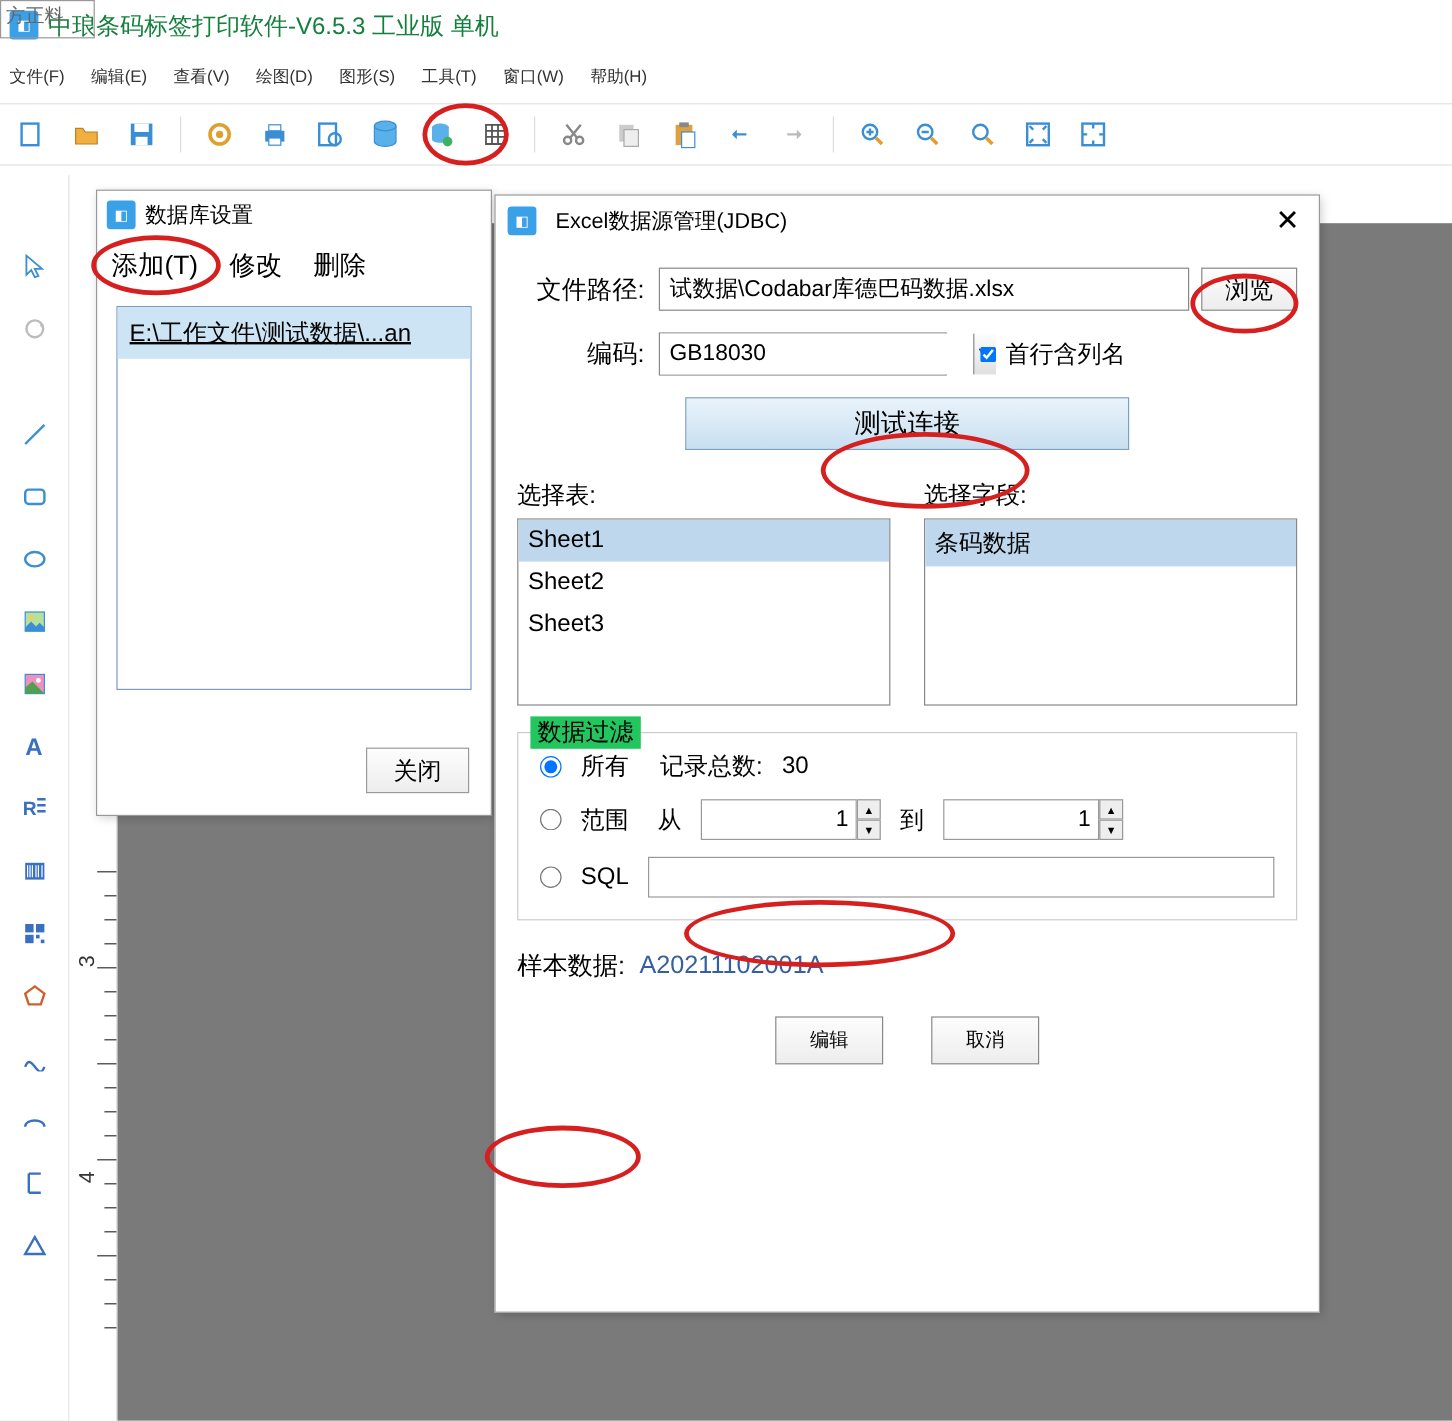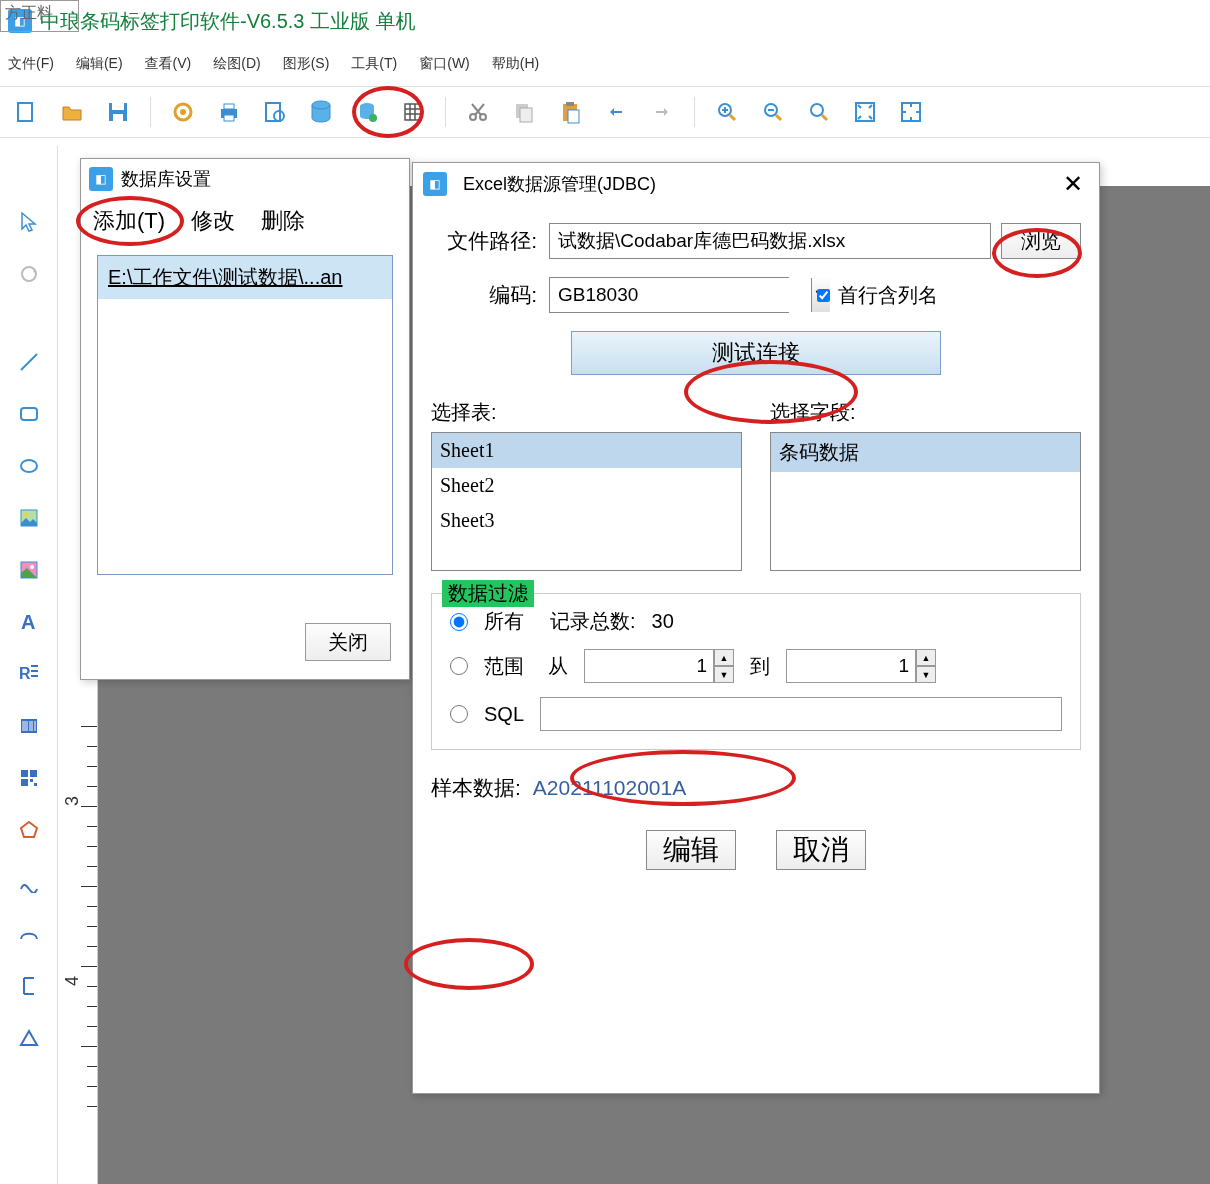--- a/index.html
+++ b/index.html
@@ -52,40 +52,40 @@
     .browse-btn { width: 80px; height: 36px; margin-left: 10px; border: 1px solid #888; background: linear-gradient(#fdfdfd,#ededed); font-size: 20px; cursor: pointer; }
     .combo { display: flex; align-items: center; border: 1px solid #888; height: 36px; width: 240px; }
     .combo input { border: none; flex: 1; height: 100%; padding: 0 8px; font-size: 19px; }
     .combo .arrow { width: 28px; height: 100%; display: flex; align-items: center; justify-content: center; border-left: 1px solid #888; background: linear-gradient(#fdfdfd,#e0e0e0); cursor: pointer; }
     .check-row { display: flex; align-items: center; gap: 8px; margin-left: 28px; font-size: 20px; }
     .test-btn { display: block; margin: 8px auto 24px; width: 370px; height: 44px; border: 1px solid #7aa0c8; background: linear-gradient(#eaf3fb,#c8dff0); font-size: 22px; cursor: pointer; }
     
     .two-lists { display: flex; gap: 28px; }
     .list-col { flex: 1; }
     .list-label { font-size: 20px; margin-bottom: 6px; }
-    .listbox { border: 1px solid #888; height: 139px; background: #fff; overflow: auto; font-family: Liberation Serif, serif; }
+    .listbox { border: 1px solid #888; height: 156px; background: #fff; overflow: auto; }
     .listbox .li { padding: 6px 8px; font-size: 20px; cursor: pointer; }
     .listbox .li.selected { background: #bfd7ec; }
     
     .filter-group { border: 1px solid #ccc; margin-top: 22px; padding: 14px 18px 18px; position: relative; }
     .filter-group .ftitle { position: absolute; top: -14px; left: 10px; background: #22c55e; padding: 0 6px; font-size: 20px; }
     .frow { display: flex; align-items: center; gap: 16px; margin-bottom: 14px; font-size: 20px; }
     .frow:last-child { margin-bottom: 0; }
     .frow input[type=radio] { width: 18px; height: 18px; }
     .spin { display: flex; align-items: center; }
     .spin input { width: 130px; height: 34px; border: 1px solid #999; text-align: right; padding: 0 6px; font-size: 19px; }
     .spin .sb { width: 20px; height: 34px; display: flex; flex-direction: column; }
     .spin .sb span { flex: 1; border: 1px solid #999; background: #eee; font-size: 9px; display: flex; align-items: center; justify-content: center; cursor: pointer; }
     .sql-input { flex: 1; height: 34px; border: 1px solid #999; }
     
     .sample-row { margin-top: 24px; display: flex; align-items: center; gap: 12px; font-size: 21px; }
     .sample-val { color: #365fa0; }
     
     .bottom-btns { display: flex; justify-content: center; gap: 40px; margin-top: 28px; }
-    .bottom-btns button { width: 90px; height: 40px; border: 1px solid #888; background: linear-gradient(#fdfdfd,#ededed); font-size: 28px; cursor: pointer; }
+    .bottom-btns button { width: 90px; height: 40px; border: 1px solid #888; background: linear-gradient(#fdfdfd,#ededed); font-size: 16px; cursor: pointer; }
     
     
     .red-circle { position: absolute; border: 4px solid #d62020; border-radius: 50%; pointer-events: none; }
     
     svg { display: block; }
   </style>
 </head>
 <body>
 
 <div class="main-titlebar">

